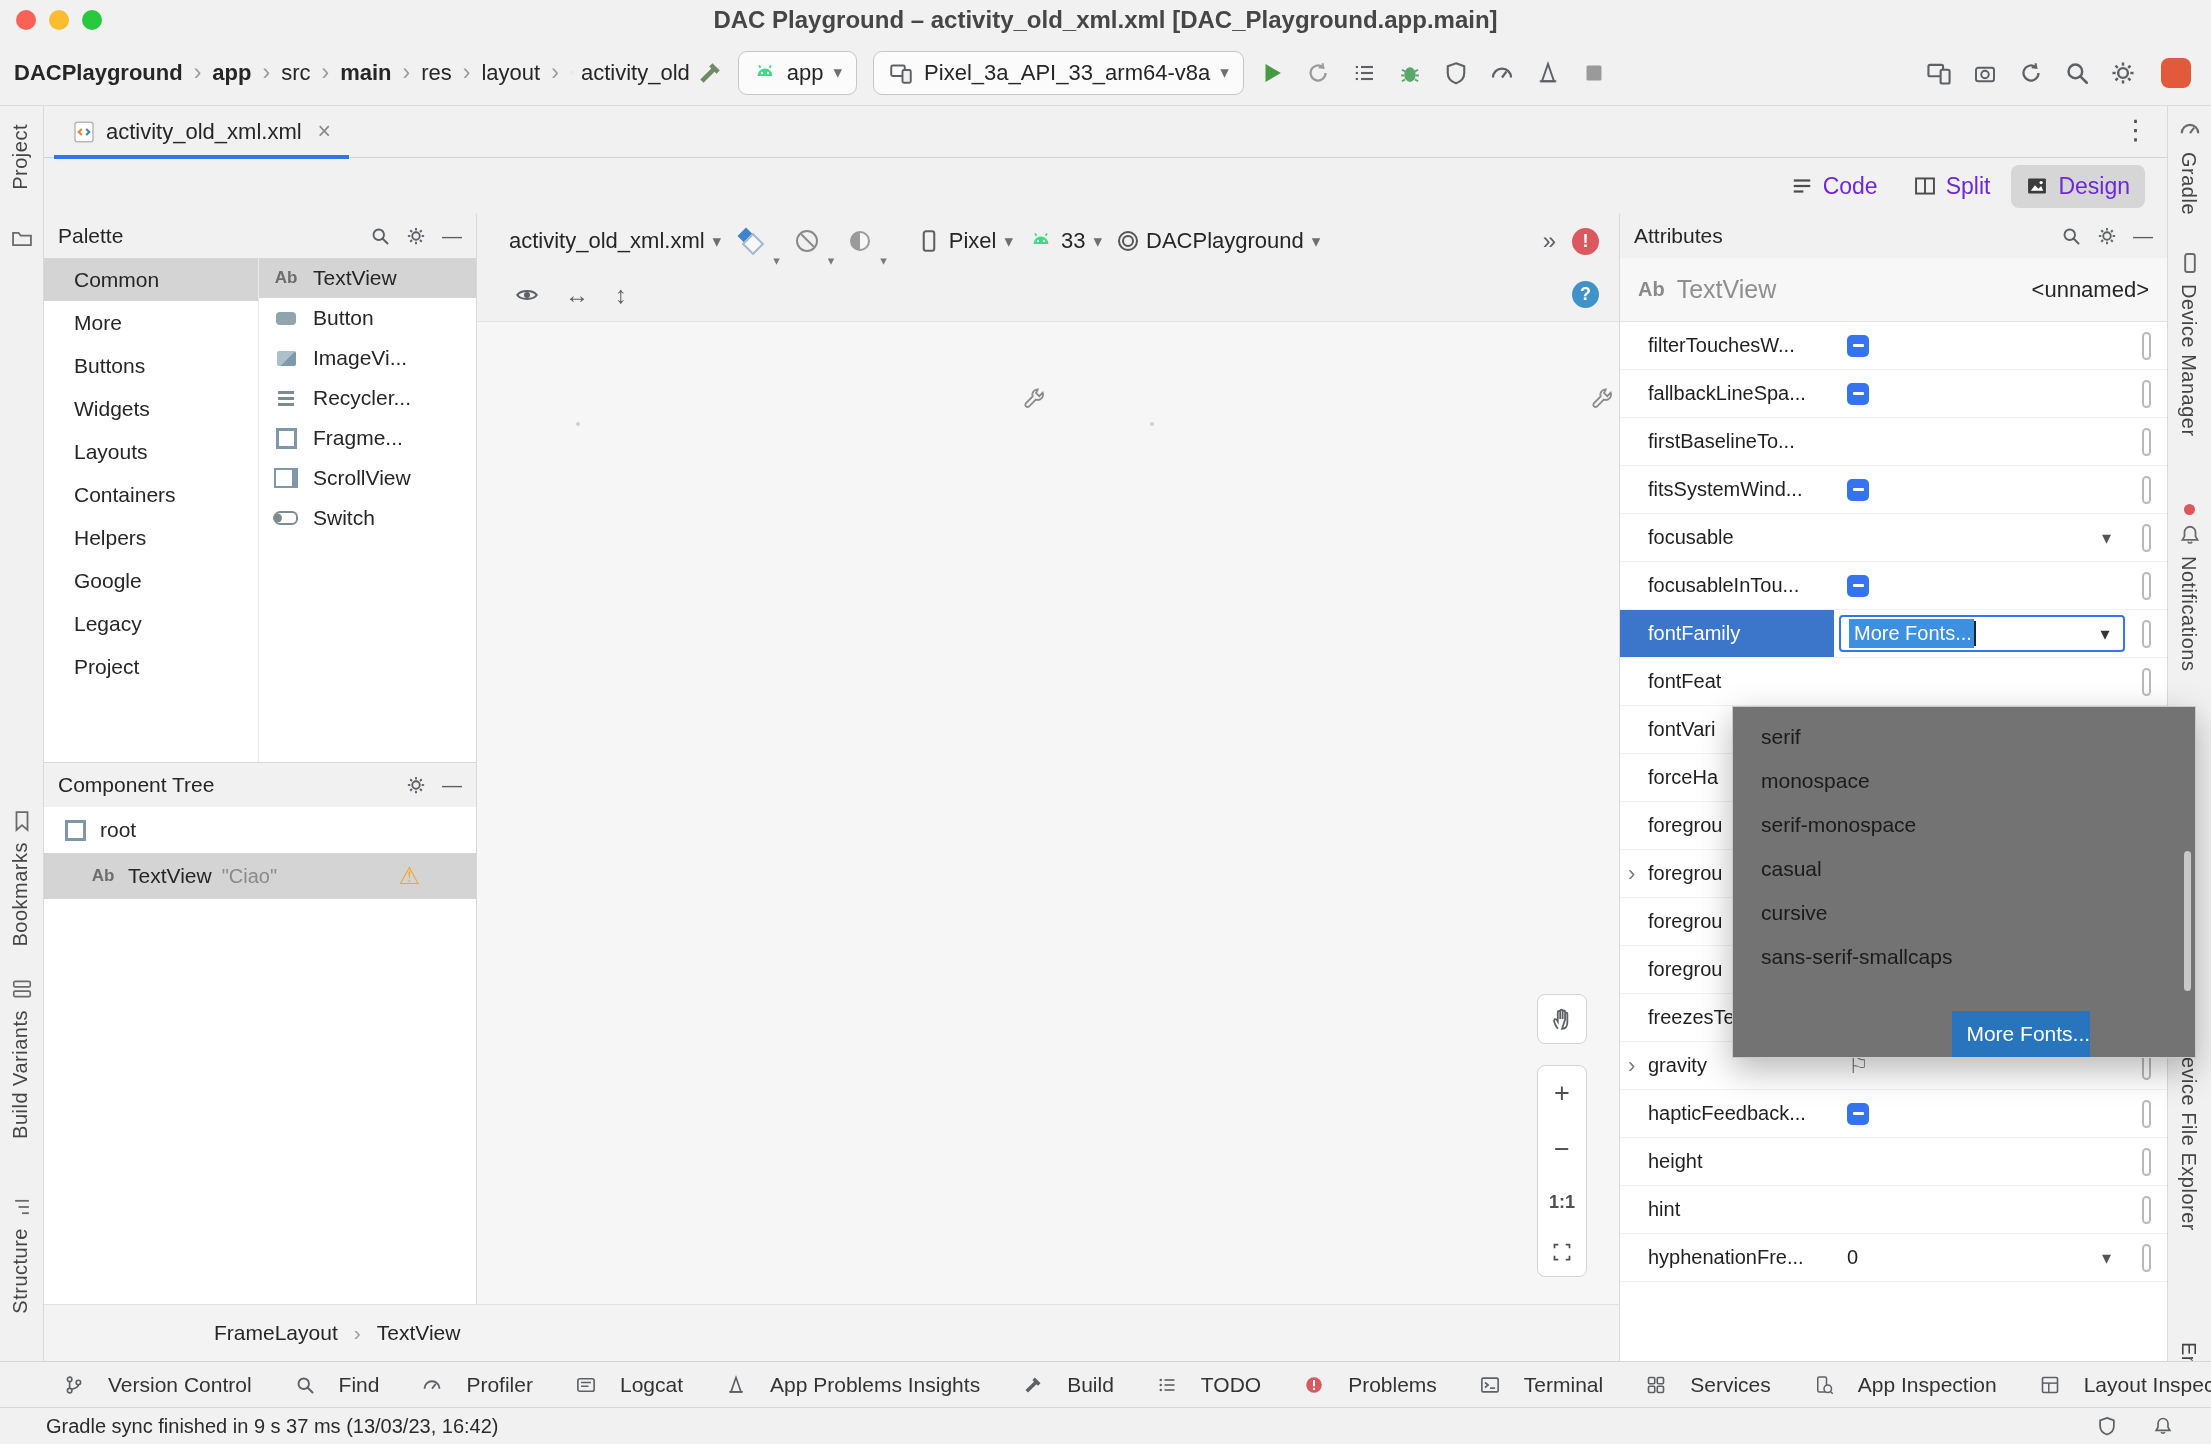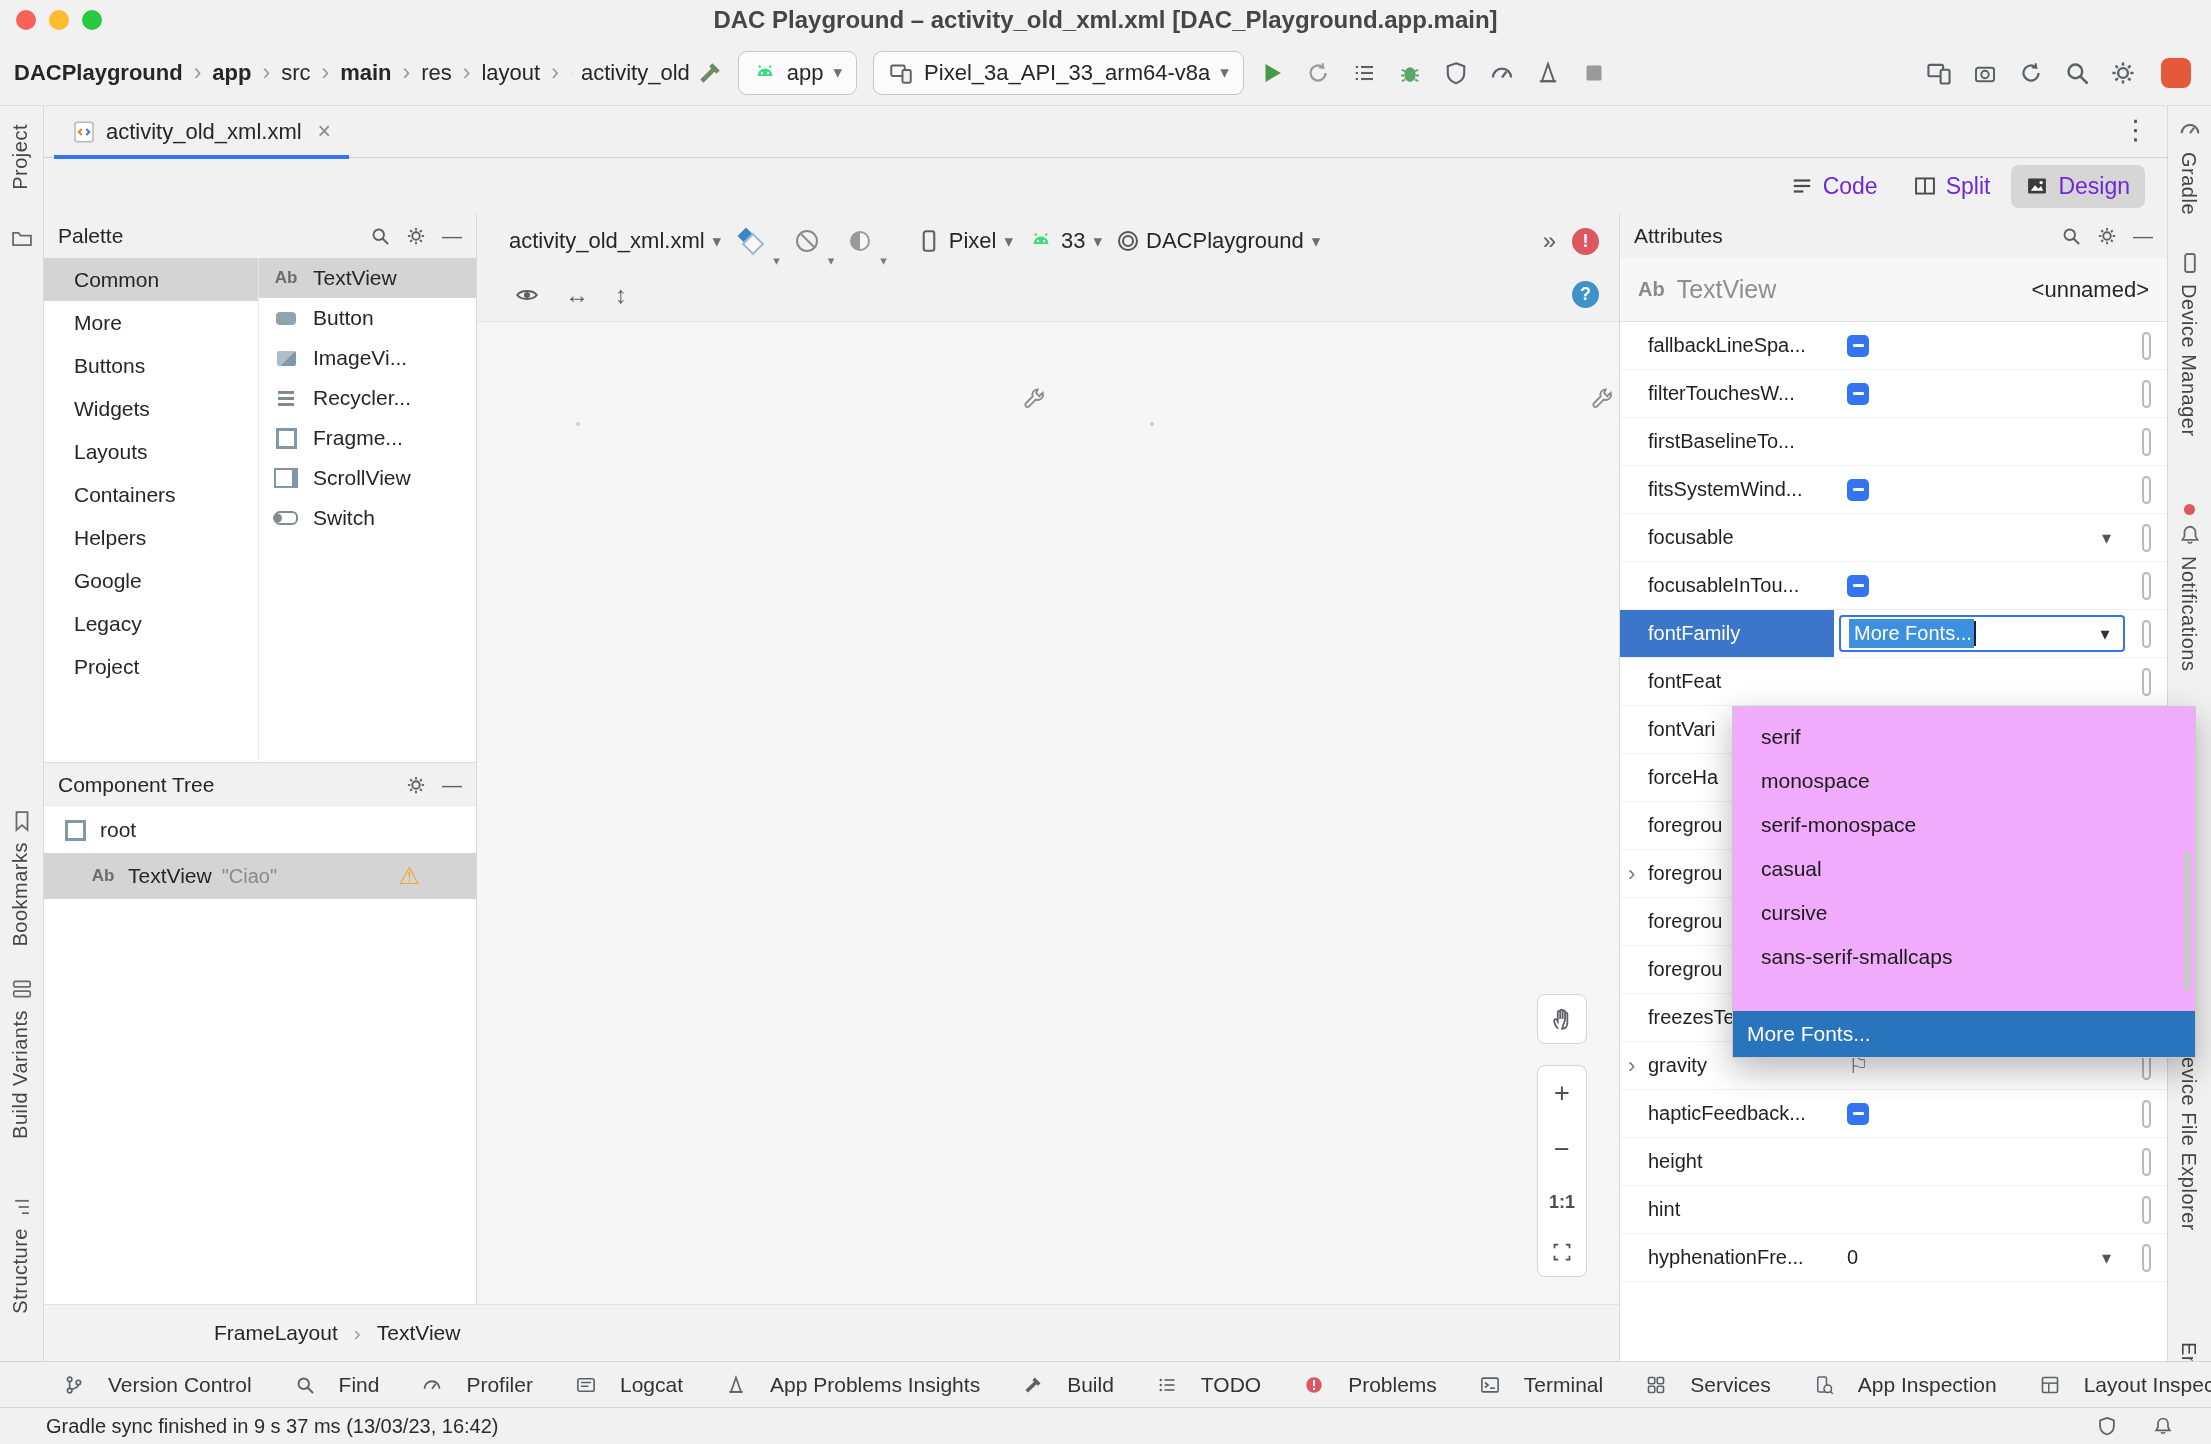--- a/index.html
+++ b/index.html
@@ -138,21 +138,21 @@
 .vt-dropdown .val-caret{display:block}
 .val-pill{position:absolute;right:16px;width:9px;height:28px;border:2px solid #b9b9b9;border-radius:5px;background:#fff}
 .vt-combo .attr-name{background:var(--selection);color:#fff}
 .combo-field{display:none;position:absolute;left:5px;right:42px;top:5px;bottom:5px;background:#fff;border:2px solid var(--accent);border-radius:4px;align-items:center}
 .vt-combo .combo-field{display:flex}
 .combo-text{margin-left:8px;background:var(--text-selection);color:#fff;font-size:20px;padding:3px 2px 3px 5px;position:relative}
 .combo-text::after{content:"";position:absolute;right:-2px;top:2px;bottom:2px;width:2px;background:#222}
 .combo-caret{margin-left:auto;width:36px;align-self:stretch;display:flex;align-items:center;justify-content:center;color:#333;font-size:18px}
 
 
-.font-popup{position:absolute;left:1732px;top:706px;width:464px;height:352px;background:#f0abfc;border:1px solid #c9c9c9;box-shadow:0 12px 32px rgba(0,0,0,.28);z-index:60;display:flex;flex-direction:column}
+.font-popup{position:absolute;left:1732px;top:706px;width:464px;height:352px;background:#737373;border:1px solid #c9c9c9;box-shadow:0 12px 32px rgba(0,0,0,.28);z-index:60;display:flex;flex-direction:row}
 .fp-options{padding-top:8px}
 .fp-option{height:44px;display:flex;align-items:center;padding-left:28px;font-size:21px;color:#1b1b1b}
 .fp-footer{margin-top:auto;height:46px;background:var(--popup-highlight);color:#fff;display:flex;align-items:center;padding-left:14px;font-size:21px}
 .fp-scrollbar{position:absolute;right:4px;top:144px;width:7px;height:140px;border-radius:4px;background:#c9c9c9}
 
 
 .bottombar{position:absolute;left:0;top:1361px;width:2211px;height:46px;border-top:1px solid #d6d6d6;display:flex;align-items:center;gap:43px;padding-left:64px;font-size:21px;background:#f2f1f1}
 .bb-item{display:flex;align-items:center;gap:24px;color:#333;white-space:nowrap}
 .bb-item .bic{color:#5d6165}
 .statusbar{position:absolute;left:0;top:1407px;width:2211px;height:37px;border-top:1px solid #d6d6d6;display:flex;align-items:center;padding-left:46px;font-size:20px;background:#f2f1f1;color:#2b2b2b}
@@ -810,33 +810,33 @@
     <div class="subheader">
       <span class="sub-ab">Ab</span>
       <span class="sub-type">TextView</span>
       <span class="sub-unnamed">&lt;unnamed&gt;</span>
     </div>
     <div class="attr-rows">
 
         <div class="attr-row vt-check">
           <div class="attr-name">
 
+            <span>filterTouchesW...</span>
+          </div>
+          <div class="attr-value">
+            <span class="val-check"></span>
+
+            <span class="val-pill"></span>
+          </div>
+        </div>
+
+        <div class="attr-row vt-check">
+          <div class="attr-name">
+
             <span>fallbackLineSpa...</span>
-          </div>
-          <div class="attr-value">
-            <span class="val-check"></span>
-
-            <span class="val-pill"></span>
-          </div>
-        </div>
-
-        <div class="attr-row vt-check">
-          <div class="attr-name">
-
-            <span>filterTouchesW...</span>
           </div>
           <div class="attr-value">
             <span class="val-check"></span>
 
             <span class="val-pill"></span>
           </div>
         </div>
 
         <div class="attr-row vt-empty">
           <div class="attr-name">

